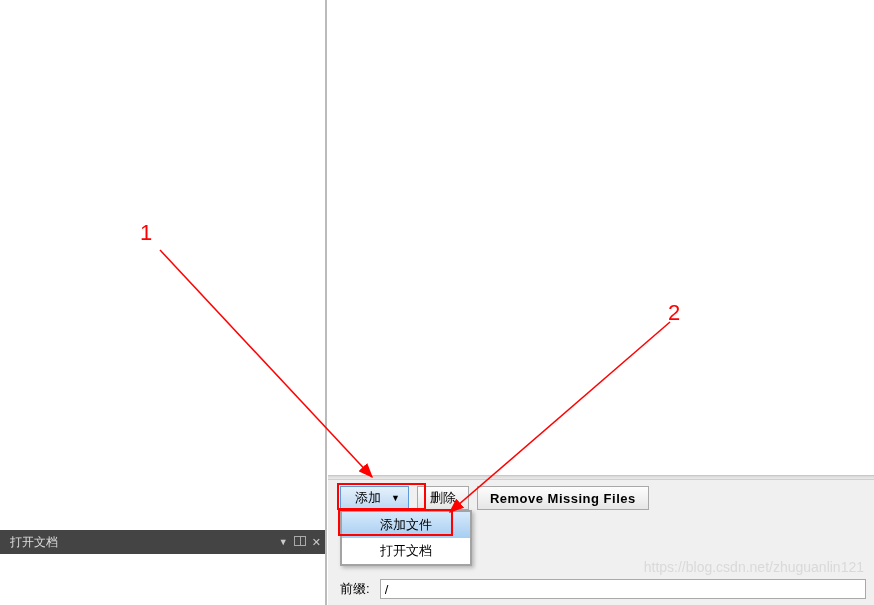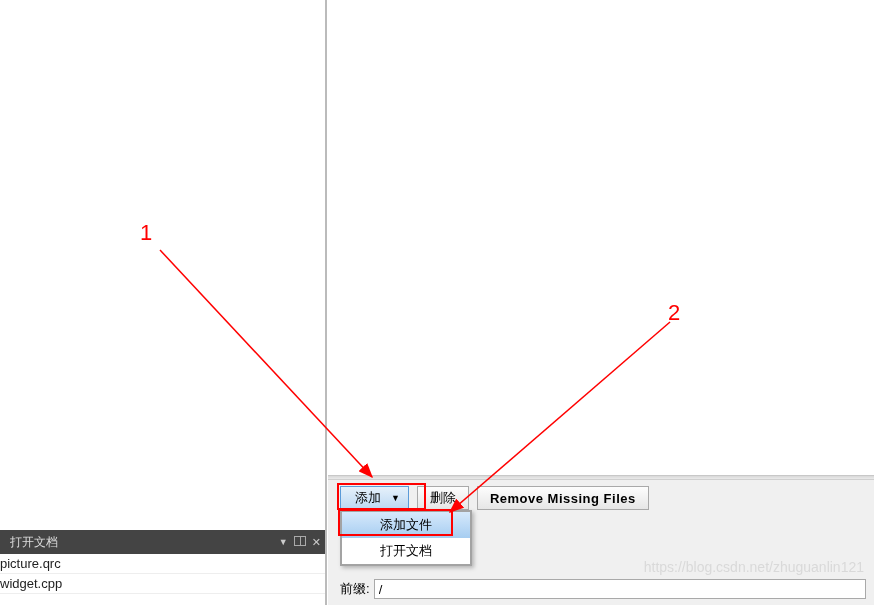--- a/index.html
+++ b/index.html
@@ -165,21 +165,21 @@
     }
 
     
     .prefix-row {
       position: absolute;
       left: 12px;
       right: 8px;
       bottom: 6px;
       display: flex;
       align-items: center;
-      gap: 4px;
+      gap: 10px;
     }
     .prefix-label {
       font-size: 13px;
     }
     .prefix-input {
       flex: 1;
       height: 20px;
       border: 1px solid #a9a9a9;
       background: #fff;
       padding: 0 4px;
@@ -253,24 +253,20 @@
 
 <div class="left-panel">
   <div class="panel-header">
     <span class="panel-header-title">打开文档</span>
     <div class="panel-header-icons">
       <span class="header-icon arrow-down">▼</span>
       <span class="header-icon"><span class="split-icon"></span></span>
       <span class="header-icon close-icon">✕</span>
     </div>
   </div>
-  <div class="file-list">
-    <div class="file-item">picture.qrc</div>
-    <div class="file-item">widget.cpp</div>
-  </div>
 </div>
 
 <div class="ann-box1" style="left:337px; top:483px; width:89px; height:27px;"></div>
 
 <div class="ann-box2" style="left:338px; top:509px; width:115px; height:27px;"></div>
 
 <div class="ann-num" style="left:140px; top:220px;">1</div>
 <div class="ann-num" style="left:668px; top:300px;">2</div>
 
 <svg class="arrow-svg">

